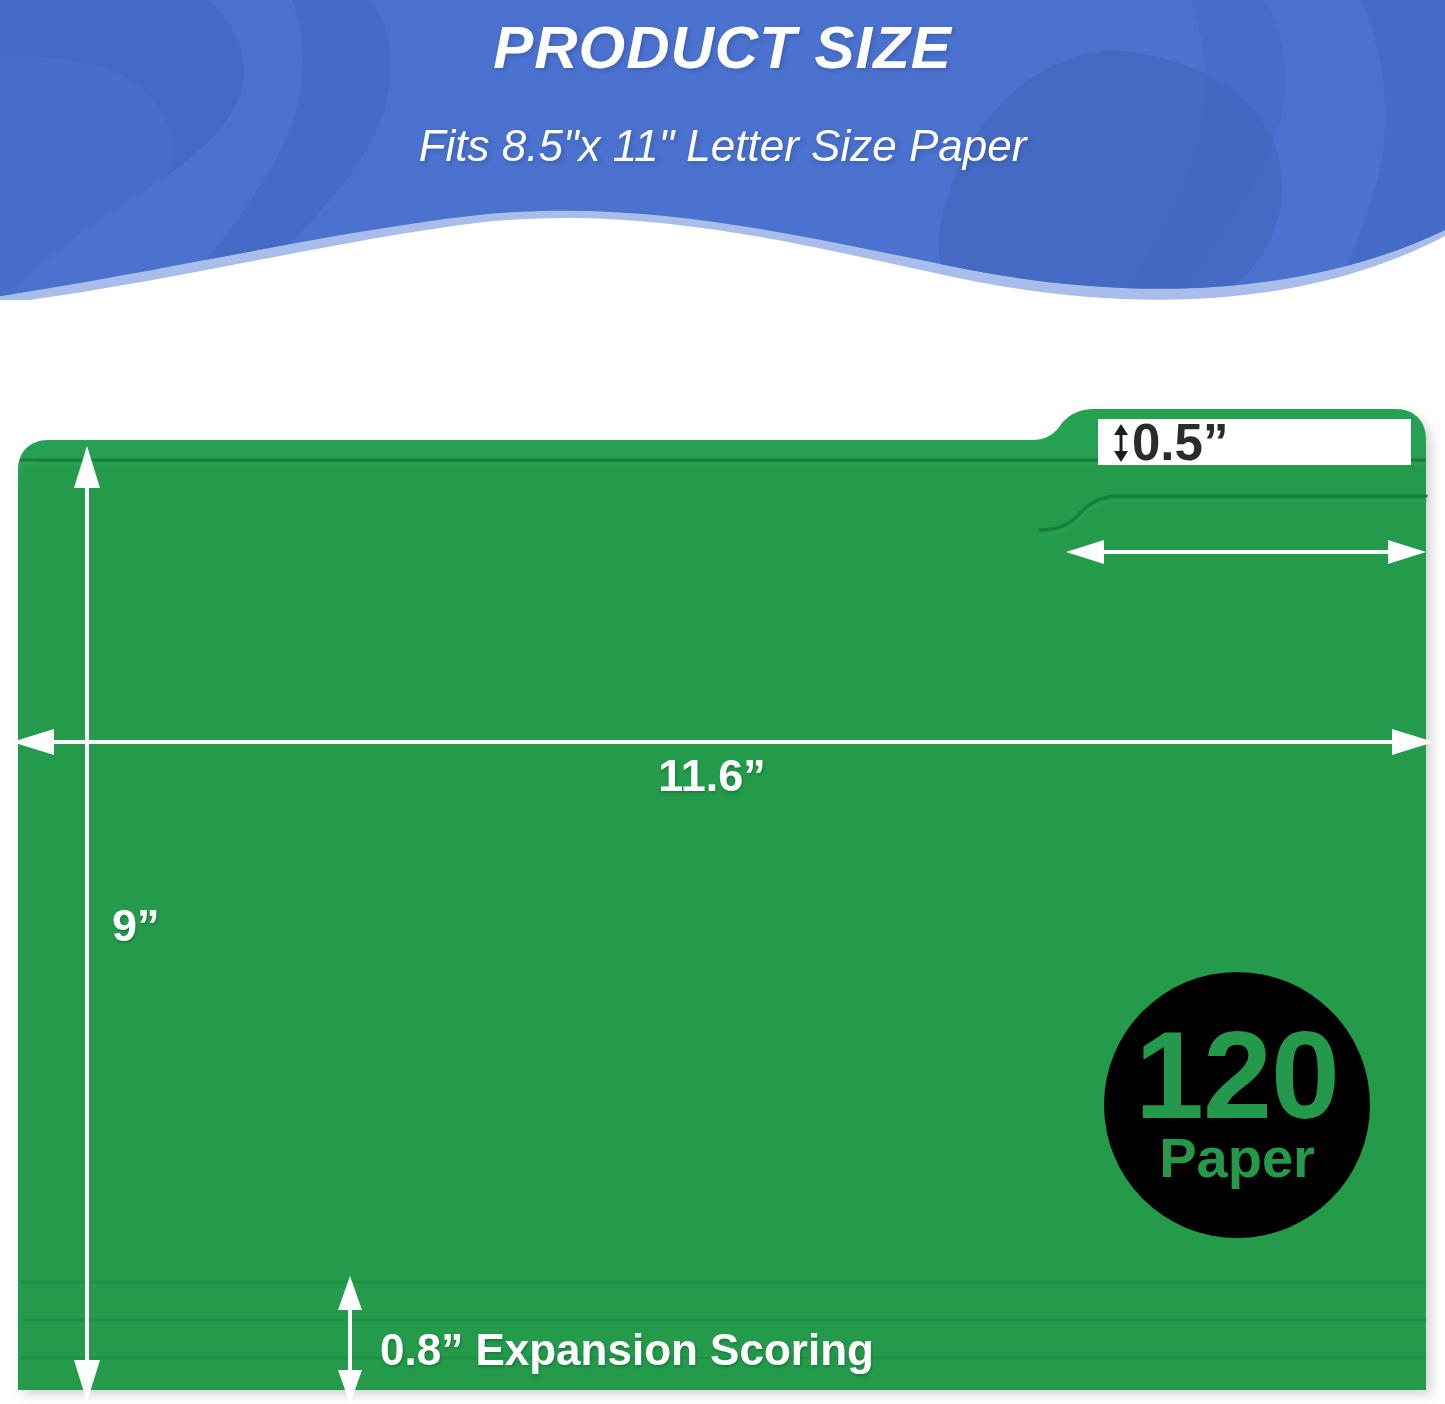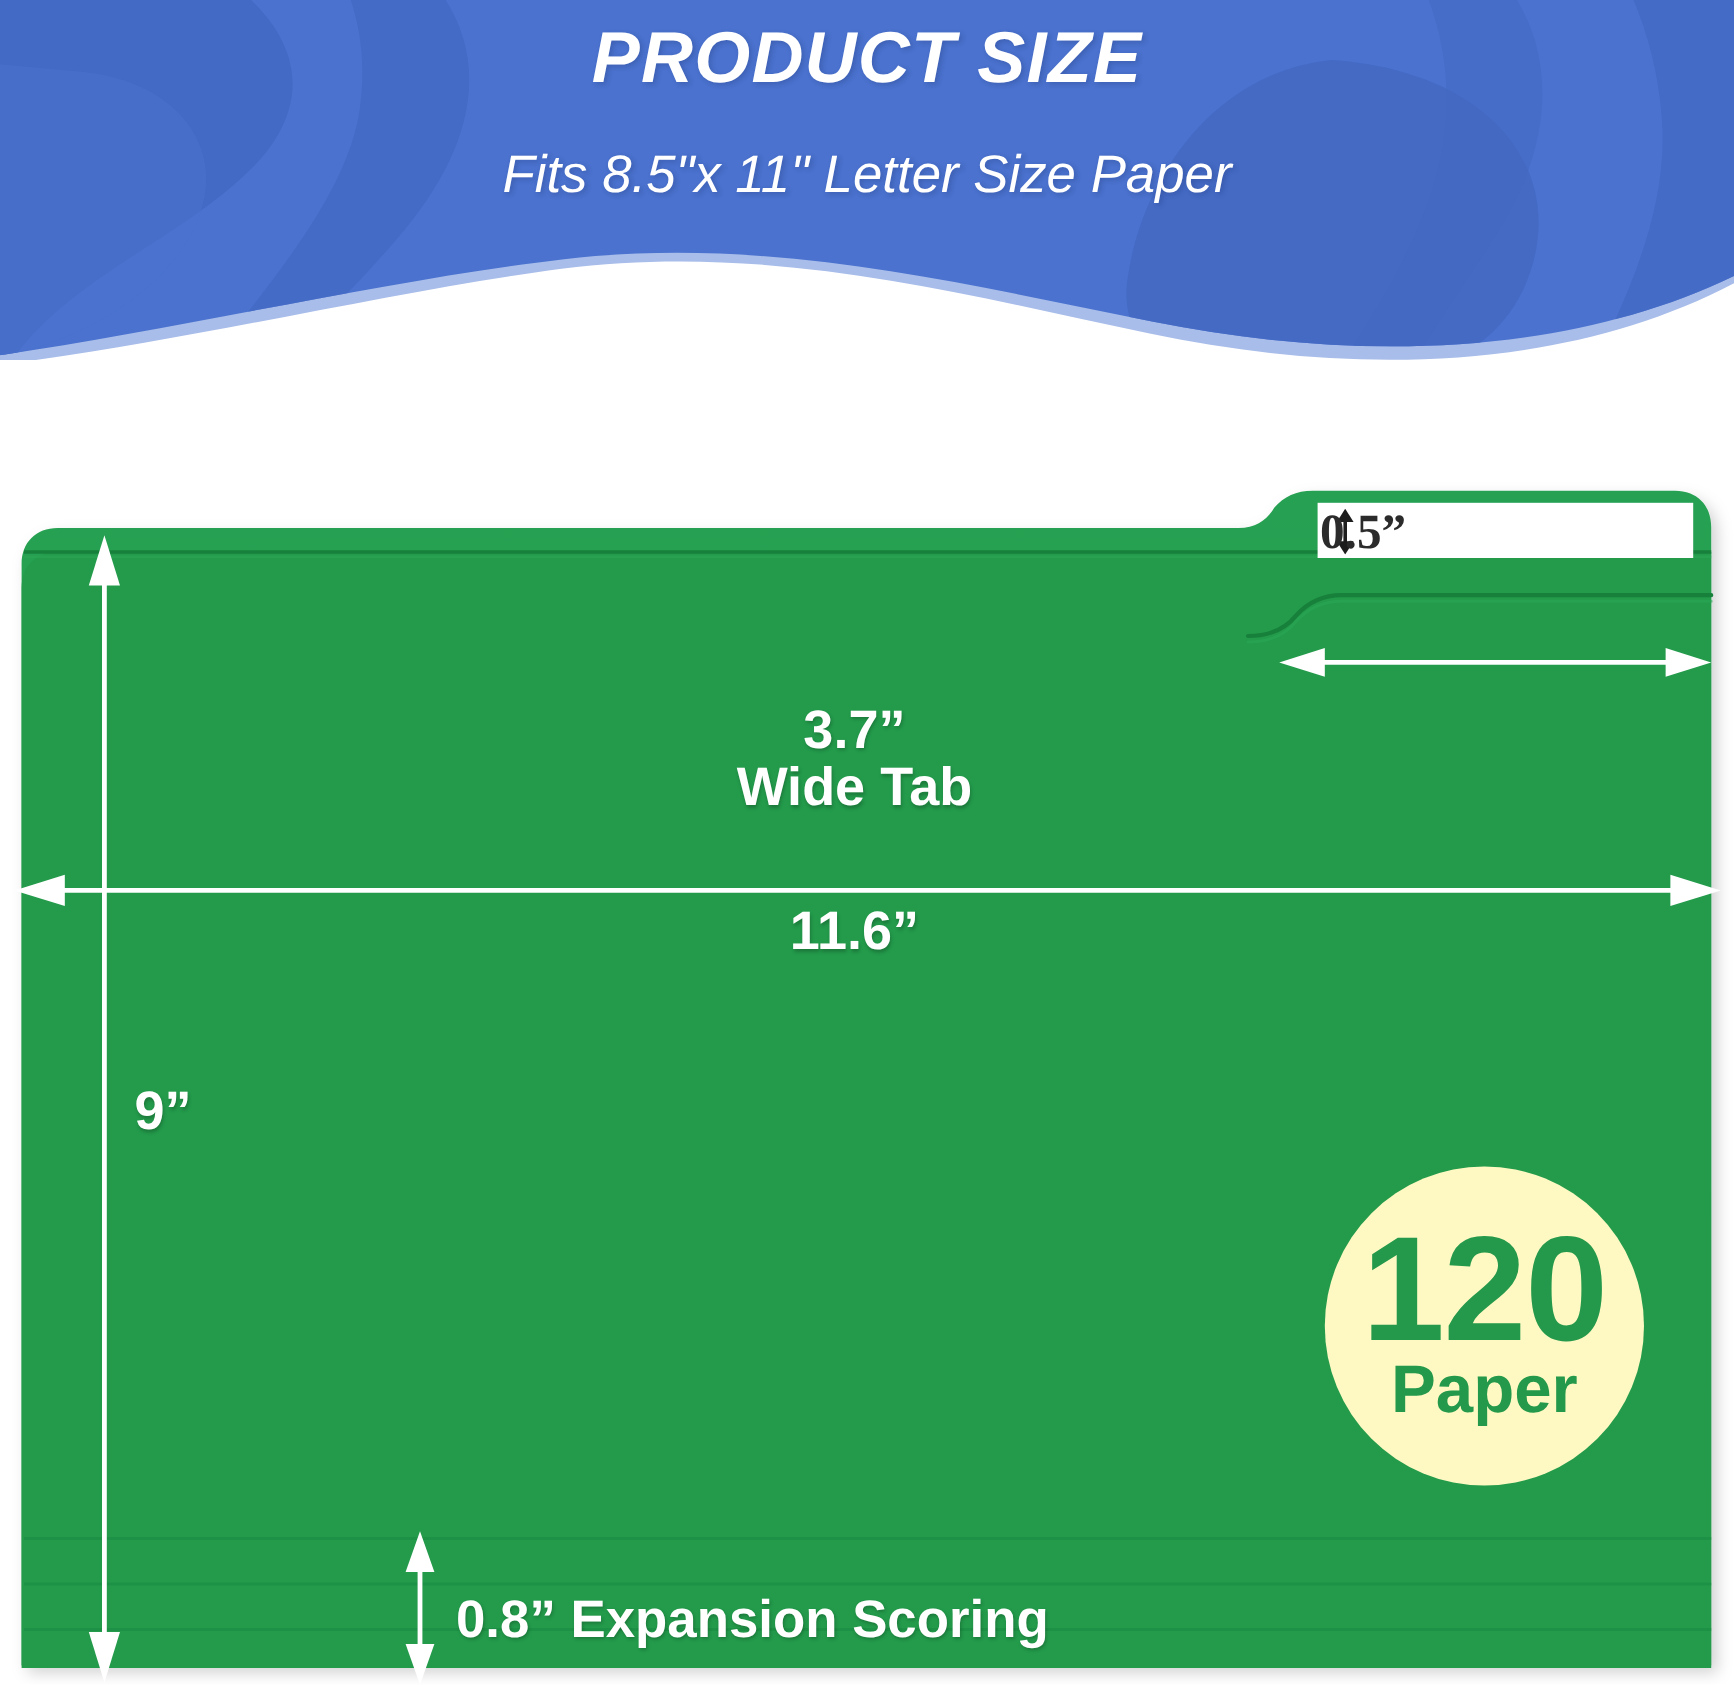--- a/index.html
+++ b/index.html
@@ -42,23 +42,23 @@
 
   
   .lbl{position:absolute;color:#ffffff;font-family:"Liberation Sans", sans-serif;font-weight:bold;white-space:nowrap;}
   .lbl-shadow{text-shadow:1px 2px 3px rgba(0,0,0,.22);}
 
   #tab-size-box{
     position:absolute;left:1098px;top:419px;width:313px;height:46px;
     background:#ffffff;
   }
   #tab-size-text{
-    position:absolute;left:1100px;top:420px;
-    font-size:41px;line-height:46px;font-weight:bold;
-    color:#2b2b2b;letter-spacing:0px;font-family:Liberation Serif, serif;
+    position:absolute;left:1132px;top:420px;
+    font-size:51px;line-height:46px;font-weight:bold;
+    color:#2b2b2b;letter-spacing:0px;
   }
 
   #wide-tab-val{
     left:0px;top:584px;width:1424px;text-align:center;
     font-size:45px;line-height:1.06;
   }
   #wide-tab-val .l2{display:block;}
 
   #width-val{
     left:0px;top:750px;width:1424px;text-align:center;
@@ -69,21 +69,21 @@
     font-size:45px;
   }
   #expansion-val{
     left:380px;top:1325px;
     font-size:44px;
   }
 
   
   #pack-badge{
     position:absolute;left:1104px;top:972px;width:266px;height:266px;
-    border-radius:50%;background:#fef9c3;
+    border-radius:50%;background:#000000;
     display:flex;flex-direction:column;align-items:center;justify-content:center;
   }
   #pack-count{
     font-family:"Liberation Sans", sans-serif;font-weight:bold;
     font-size:124px;line-height:.92;color:#24994b;letter-spacing:-1px;
     margin-top:-6px;
   }
   #pack-word{
     font-family:"Liberation Sans", sans-serif;font-weight:bold;
     font-size:56px;line-height:1;color:#24994b;margin-top:-2px;
@@ -202,24 +202,20 @@
   </div>
 
   <div id="tab-size-box"></div>
   <svg style="position:absolute;left:1104px;top:424px;" width="34" height="38">
     <line x1="17" y1="7" x2="17" y2="31" stroke="#1d1d1d" stroke-width="3"></line>
     <polygon points="17,0 10,11 24,11" fill="#1d1d1d"></polygon>
     <polygon points="17,38 10,27 24,27" fill="#1d1d1d"></polygon>
   </svg>
   <div id="tab-size-text">0.5”</div>
 
-  <div class="lbl lbl-shadow" id="wide-tab-val">
-    <span>3.7”</span>
-    <span class="l2">Wide Tab</span>
-  </div>
 
   <div class="lbl lbl-shadow" id="width-val">11.6”</div>
 
   <div class="lbl lbl-shadow" id="height-val">9”</div>
 
   <div class="lbl lbl-shadow" id="expansion-val">0.8” Expansion Scoring</div>
 
   <div id="pack-badge">
     <div id="pack-count">120</div>
     <div id="pack-word">Paper</div>

